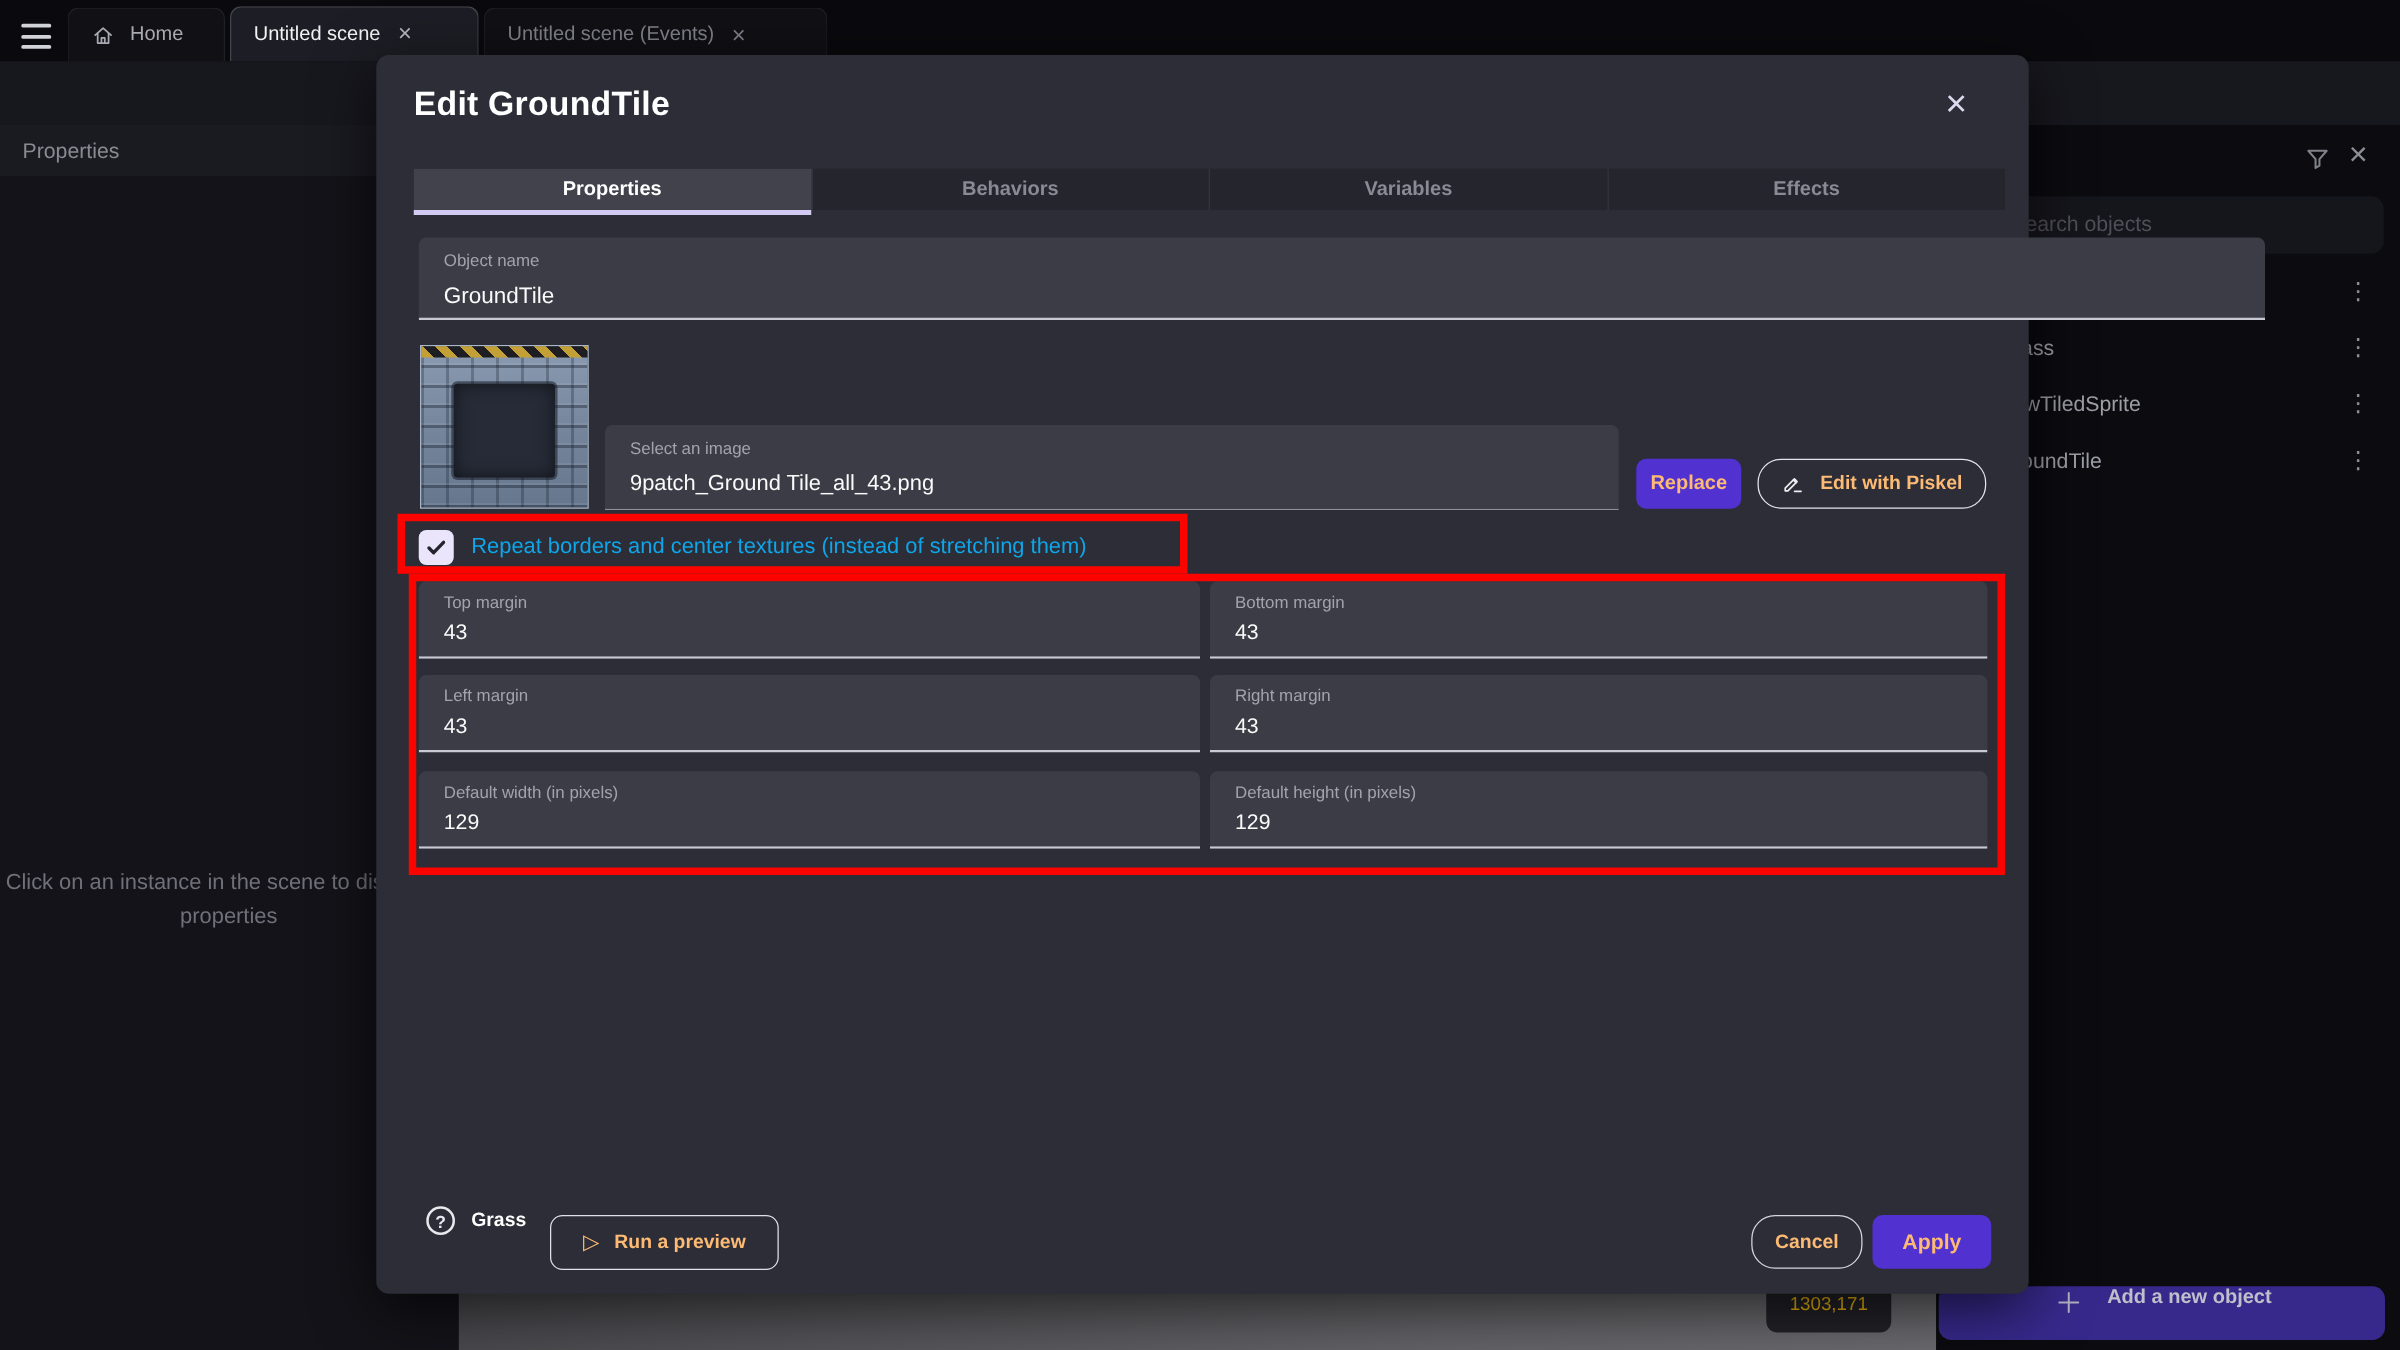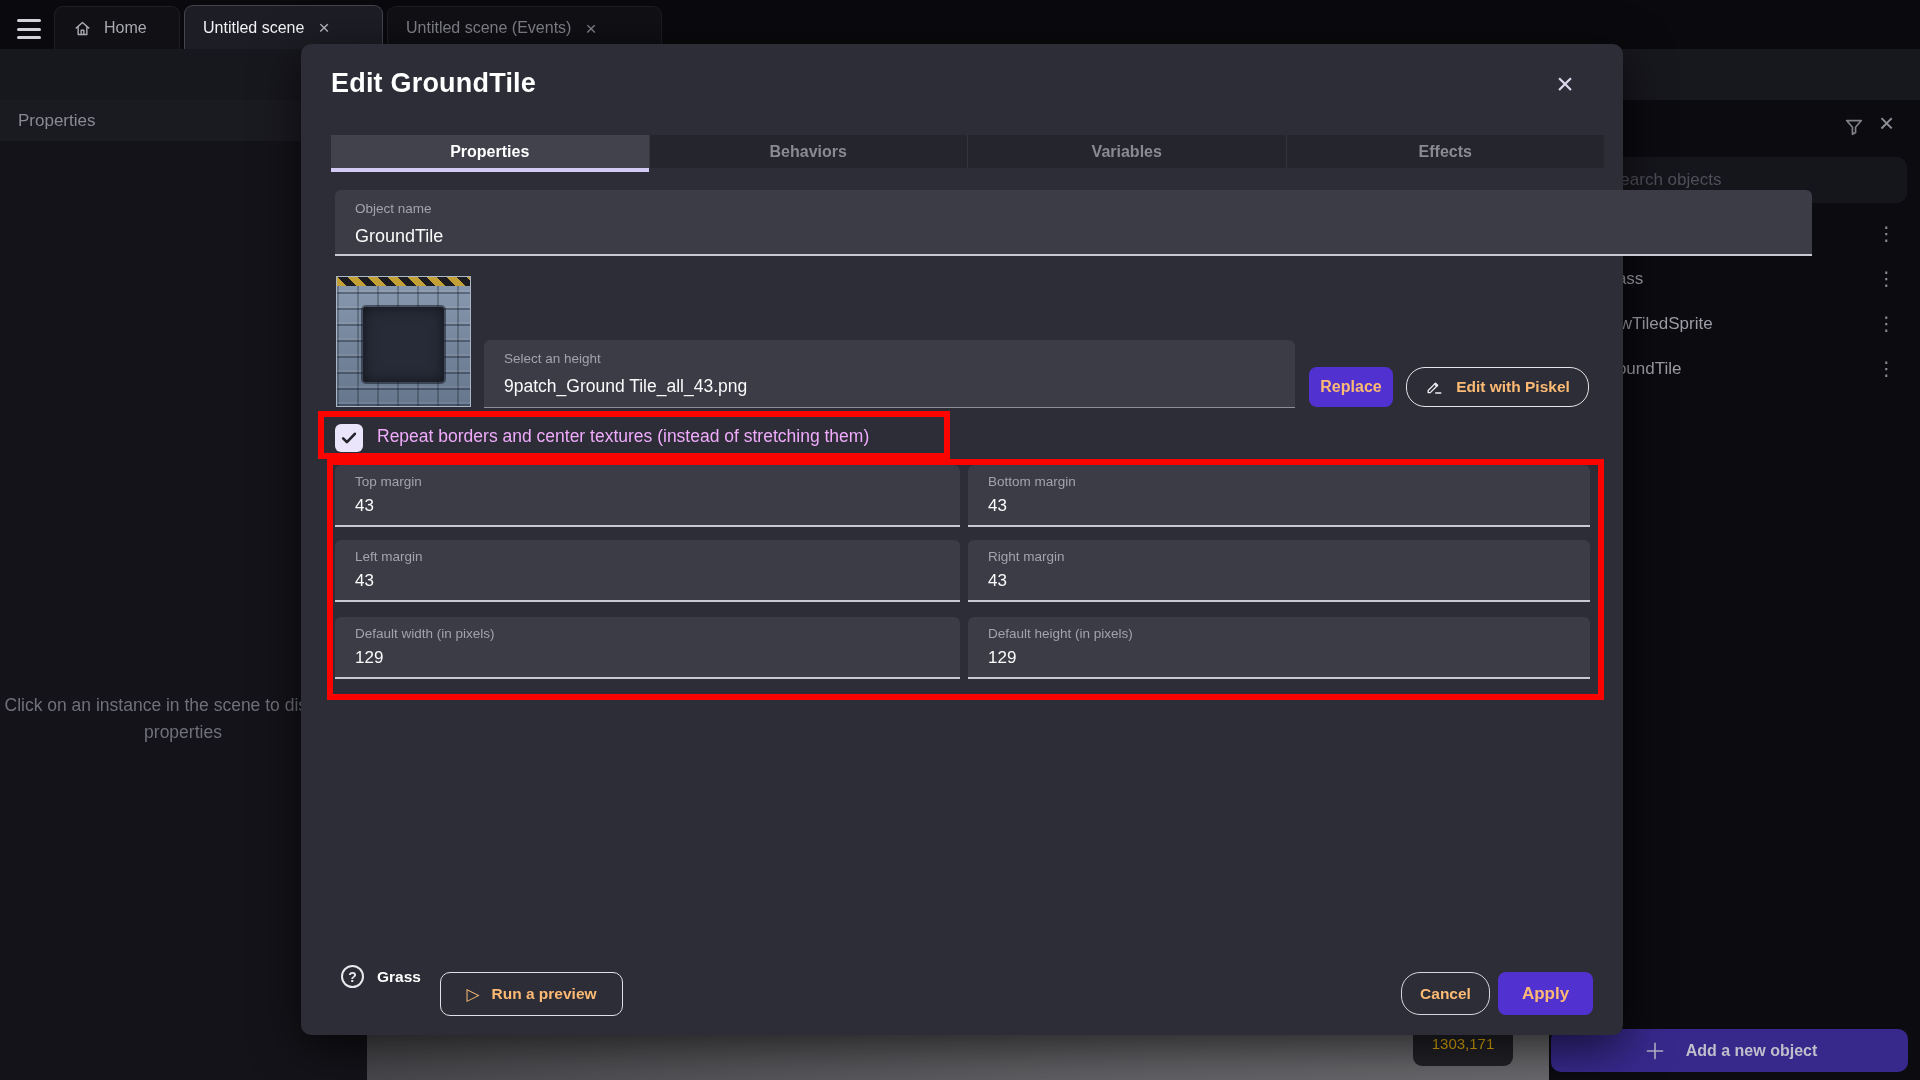--- a/index.html
+++ b/index.html
@@ -39,21 +39,21 @@
   
   .right-panel { position:absolute; left:1549px; top:100px; width:371px; height:980px; background:#0b0b10; }
   .rp-filter { position:absolute; left:294px; top:16px; width:22px; height:22px; color:#81818a; }
   .rp-close { position:absolute; left:330px; top:10px; font-size:26px; color:#8d8d96; line-height:1; }
   .rp-search { position:absolute; left:22px; top:57px; width:336px; height:46px; background:#15151c; border-radius:10px;
                display:flex; align-items:center; padding-left:38px; font-size:17px; color:#4f4f58; }
   .obj-row { position:absolute; left:0; width:371px; height:45px; display:flex; align-items:center; }
   .obj-row .oname { padding-left:49px; font-size:17px; font-weight:500; color:#9d9da6; }
   .obj-row .odots { position:absolute; right:24px; font-size:19px; color:#8d8d96; }
   .add-btn { position:absolute; left:2px; top:929px; width:357px; height:43px; background:#37298c; border-radius:10px;
-             display:flex; align-items:center; justify-content:center; gap:18px; color:#bfbfcc; font-size:16px; font-weight:bold; }
+             display:flex; align-items:flex-start; justify-content:center; gap:18px; color:#bfbfcc; font-size:16px; font-weight:bold; }
   .add-btn svg { color:#b0b0c2; }
 
   
   .dialog { position:absolute; left:301px; top:44px; width:1322px; height:991px; background:#2c2d36; border-radius:10px;
             box-shadow:0 12px 48px rgba(0,0,0,.65); z-index:20; }
   .dlg-title { position:absolute; left:30px; top:24px; font-size:27px; font-weight:bold; color:#ffffff; letter-spacing:.2px; }
   .dlg-close { position:absolute; left:1246px; top:22px; width:36px; height:36px; font-size:30px; color:#dcd8ee;
                display:flex; align-items:center; justify-content:center; font-weight:300; }
   .dlg-tabs { position:absolute; left:30px; top:91px; width:1273px; height:33px; display:flex; background:#24252d; }
   .dtab { flex:1; display:flex; align-items:center; justify-content:center; font-size:16px; font-weight:600; color:#898a94;
@@ -80,21 +80,21 @@
   .thumb .center { position:absolute; left:26px; top:30px; right:26px; bottom:24px; background:#262b37; border-radius:3px;
                    box-shadow:inset 0 0 14px rgba(0,0,0,.55), 0 0 0 2px rgba(20,26,36,.55); }
 
   .btn { display:flex; align-items:center; justify-content:center; gap:12px; font-weight:bold; color:#fdba74;margin-top:12px; }
   .btn-replace { position:absolute; left:1008px; top:311px; width:84px; height:40px; background:#5231d1; border-radius:8px; font-size:16px; }
   .btn-piskel { position:absolute; left:1105px; top:311px; width:183px; height:40px; border:1.5px solid #e4e4ea; border-radius:19px; font-size:15.5px; }
   .btn-piskel svg { color:#eceef2; }
 
   .checkbox { position:absolute; left:34px; top:380px; width:28px; height:28px; background:#eae5fb; border-radius:6px;
               display:flex; align-items:center; justify-content:center; }
-  .cb-label { position:absolute; left:76px; top:382px; font-size:17.5px; color:#f0abfc; }
+  .cb-label { position:absolute; left:76px; top:382px; font-size:17.5px; color:#0ea5e9; }
 
   .f-r1l { left:34px;  top:421px; width:625px; height:62px; }
   .f-r1r { left:667px; top:421px; width:622px; height:62px; }
   .f-r2l { left:34px;  top:496px; width:625px; height:62px; }
   .f-r2r { left:667px; top:496px; width:622px; height:62px; }
   .f-r3l { left:34px;  top:573px; width:625px; height:62px; }
   .f-r3r { left:667px; top:573px; width:622px; height:62px; }
   .mfield .flabel { top:9px; }
   .mfield .fvalue { top:31px; }
 
@@ -273,21 +273,21 @@
       <div class="flabel">Object name</div>
       <div class="fvalue">GroundTile</div>
     </div>
 
     <div class="thumb">
       <div class="hazard"></div>
       <div class="center"></div>
     </div>
 
     <div class="field f-image">
-      <div class="flabel">Select an height</div>
+      <div class="flabel">Select an image</div>
       <div class="fvalue">9patch_Ground Tile_all_43.png</div>
     </div>
 
     <div class="btn btn-replace">Replace</div>
 
     <div class="btn btn-piskel">
       <svg width="19" height="19" viewBox="0 0 24 24" fill="none" stroke="currentColor" stroke-width="1.7" stroke-linecap="round" stroke-linejoin="round">
         <path d="M4 15.8 13.3 6.5l2.7 2.7L6.7 18.5H4z"></path>
           <path d="M12.2 7.6l2.7 2.7"></path>
           <path d="M13.5 19h6.5"></path>

